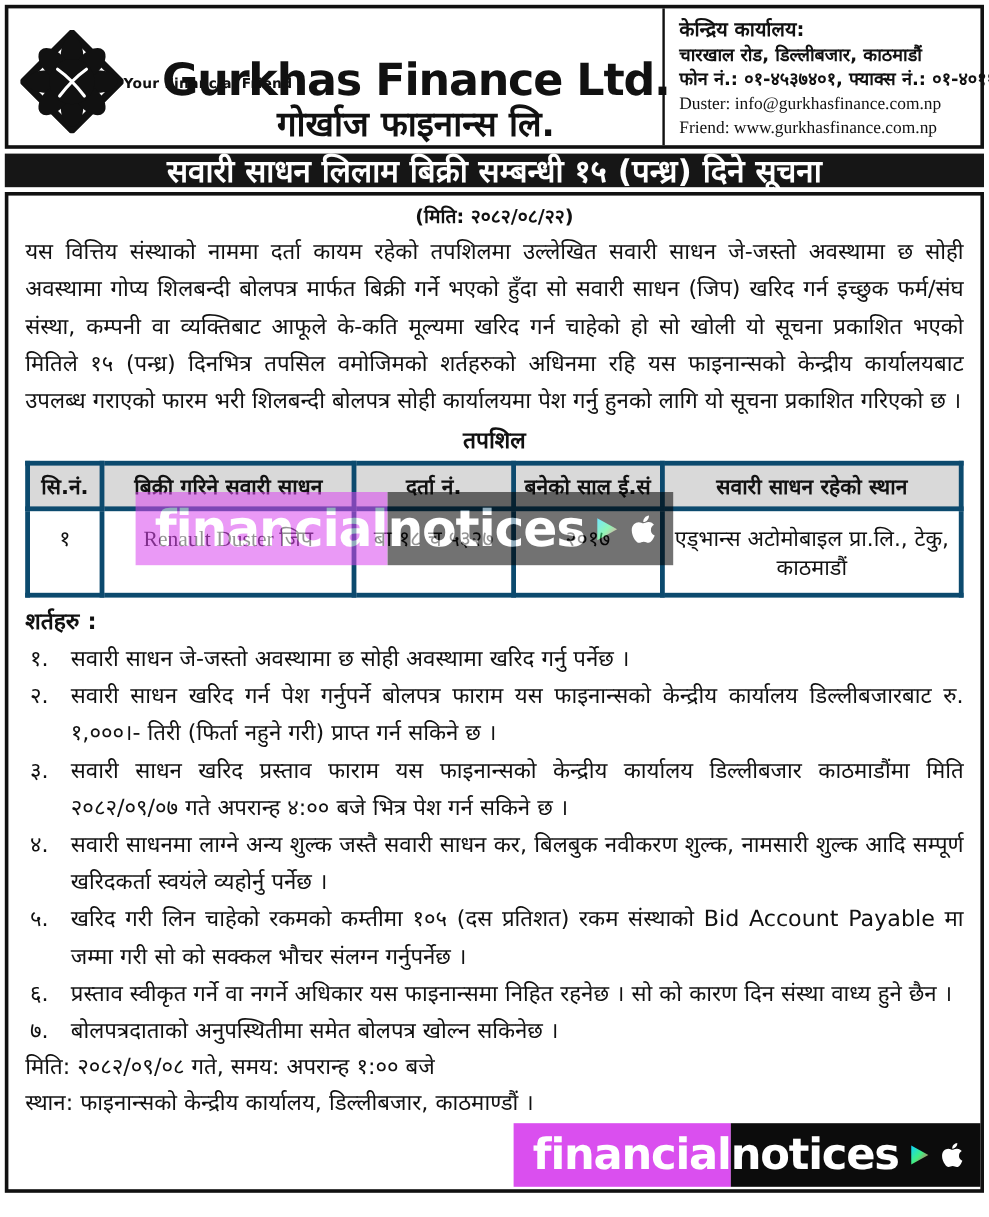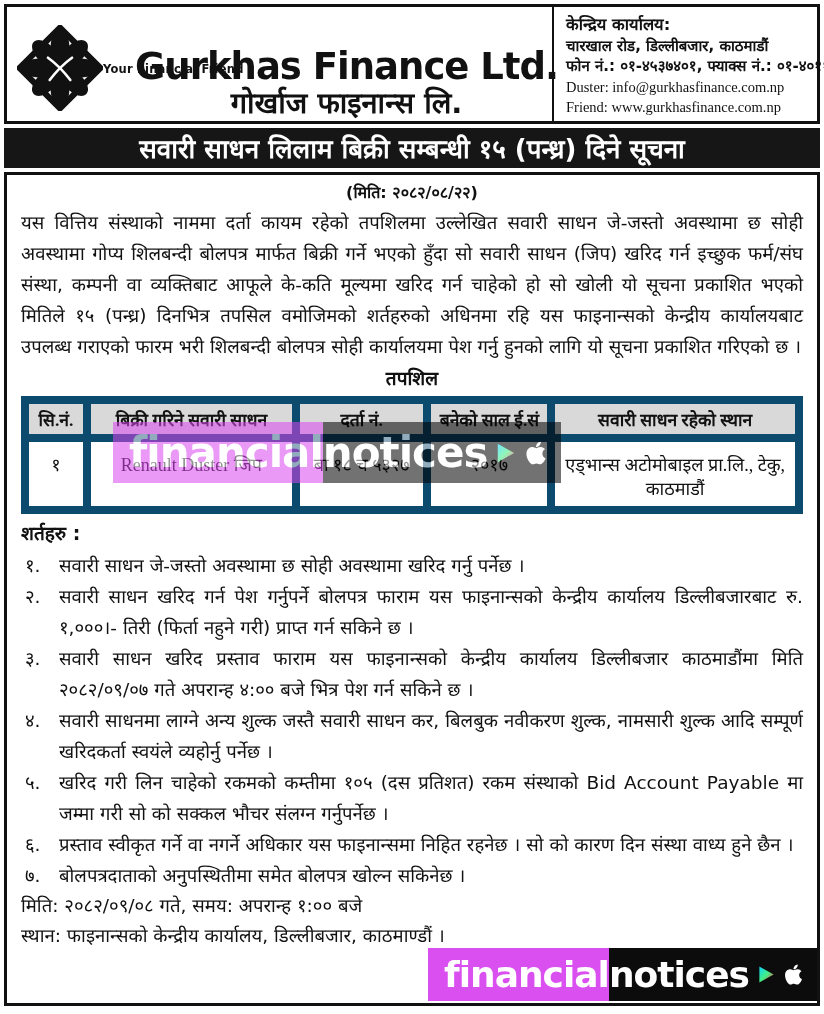--- a/index.html
+++ b/index.html
@@ -27,40 +27,40 @@
   .header-right {
     flex:1; border-left:2px solid #111; padding:8px 4px 4px 12px;
     display:flex; flex-direction:column; justify-content:space-between; gap:1px;margin-left:33px;
   }
   .contact-title { font-size:16.5px; font-weight:bold; line-height:1.25; }
   .contact-line  { font-size:15px; font-weight:600; line-height:1.3; white-space:nowrap; }
   .contact-latin { font-size:14.5px; font-weight:normal; font-family:"Liberation Serif", serif; line-height:1.35; }
 
   
   .banner {
-    margin-top:4px; height:40px; background:#161616;
+    margin-top:4px; height:28px; background:#161616;
     display:flex; align-items:center; justify-content:center;
   }
   .banner-title { color:#fff; font-size:26px; font-weight:bold; white-space:nowrap; }
 
   
   .main-box {
     margin-top:4px; border:3px solid #111; height:834px;
     padding:6px 14px 8px 14px; position:relative; background:#fff;
   }
   .date-line { text-align:center; font-size:16px; font-weight:bold; margin-bottom:4px; }
   .body-par {
     font-size:18.5px; line-height:31px; text-align:justify;
     text-justify:inter-word;
   }
   .tbl-title { text-align:center; font-size:19px; font-weight:bold; margin:3px 0 5px 0; }
 
   .tbl-wrap { position:relative; }
   table.veh { width:100%; border-collapse:collapse; table-layout:fixed; }
-  table.veh th, table.veh td { border:8px solid #0c4a6e;font-family:Liberation Serif, serif; }
+  table.veh th, table.veh td { border:4px solid #0c4a6e; }
   table.veh th {
     background:#d9d9d9; font-size:17.5px; font-weight:bold;
     height:38px; padding:2px 4px; text-align:center;
   }
   table.veh td {
     font-size:18px; height:72px; padding:4px 6px;
     text-align:center; vertical-align:top; padding-top:10px;
   }
   td.cell-name { text-align:left; padding-left:12px; font-family:"Liberation Serif", serif; font-size:19px; }
   .col-sn{width:8%;} .col-veh{width:27%;} .col-reg{width:17%;} .col-yr{width:16%;} .col-loc{width:32%;}

